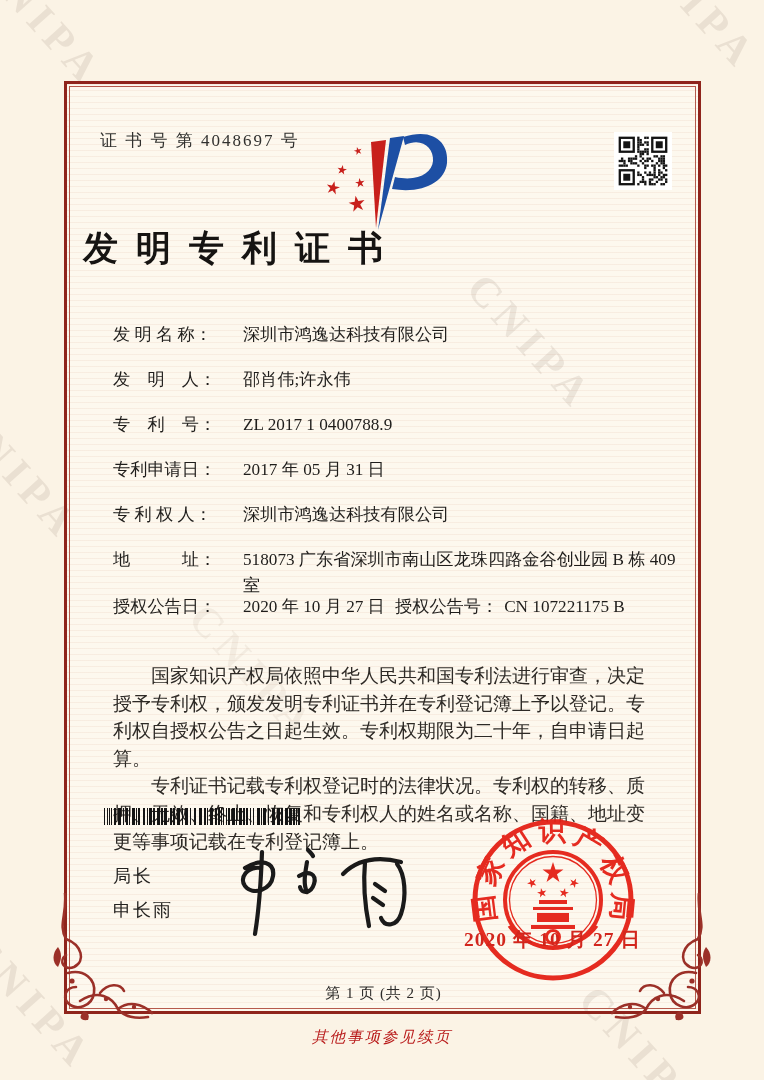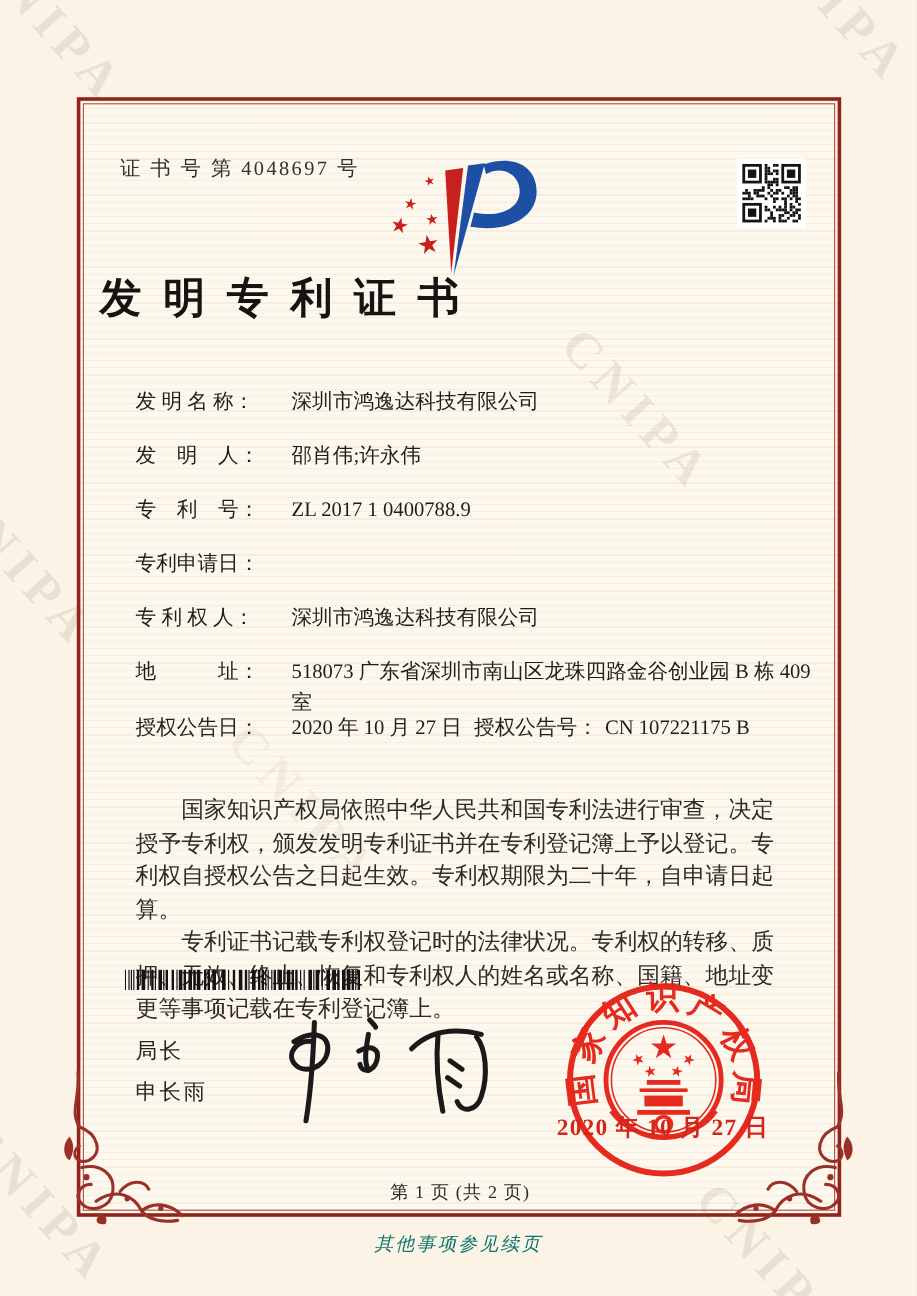--- a/index.html
+++ b/index.html
@@ -35,21 +35,21 @@
   .barcode{position:absolute;left:104px;top:808px;width:200px;height:17px;}
   .sig-label{position:absolute;left:113px;font-family:"Liberation Sans","DejaVu Sans",sans-serif;
     font-weight:400;font-size:18px;color:#242220;letter-spacing:2px;}
   .sig-title{top:864px;}
   .sig-name{top:898px;}
   .signature{position:absolute;left:215px;top:840px;}
   .seal{position:absolute;left:452px;top:796px;opacity:0.94;z-index:5;}
   .page-num{position:absolute;left:65px;width:637px;top:984px;text-align:center;font-size:15px;
     letter-spacing:1px;color:#2c2a28;}
   .cont-note{position:absolute;left:0;width:764px;top:1027px;text-align:center;font-size:15.5px;
-    font-style:italic;color:#0f766e;letter-spacing:2px;}
+    font-style:italic;color:#b91c1c;letter-spacing:2px;}
 </style>
 </head>
 <body>
 
 <div class="page">
 
   <svg width="0" height="0" style="position:absolute">
     <defs>
       <path id="star5" d="M0,-1 L0.2245,-0.309 L0.951,-0.309 L0.3633,0.118 L0.5878,0.809 L0,0.382 L-0.5878,0.809 L-0.3633,0.118 L-0.951,-0.309 L-0.2245,-0.309 Z"></path>
     </defs>
@@ -267,20 +267,21 @@
       <div class="row r2">
         <span class="lbl">发　明　人：</span>
         <span class="val">邵肖伟;许永伟</span>
       </div>
       <div class="row r3">
         <span class="lbl">专　利　号：</span>
         <span class="val">ZL 2017 1 0400788.9</span>
       </div>
       <div class="row r4">
         <span class="lbl">专利申请日：</span>
+        <span class="val">2017 年 05 月 31 日</span>
       </div>
       <div class="row r5">
         <span class="lbl">专 利 权 人：</span>
         <span class="val">深圳市鸿逸达科技有限公司</span>
       </div>
       <div class="row r6">
         <span class="lbl">地　　　址：</span>
         <span class="val">518073 广东省深圳市南山区龙珠四路金谷创业园 B 栋 409
 室</span>
       </div>

